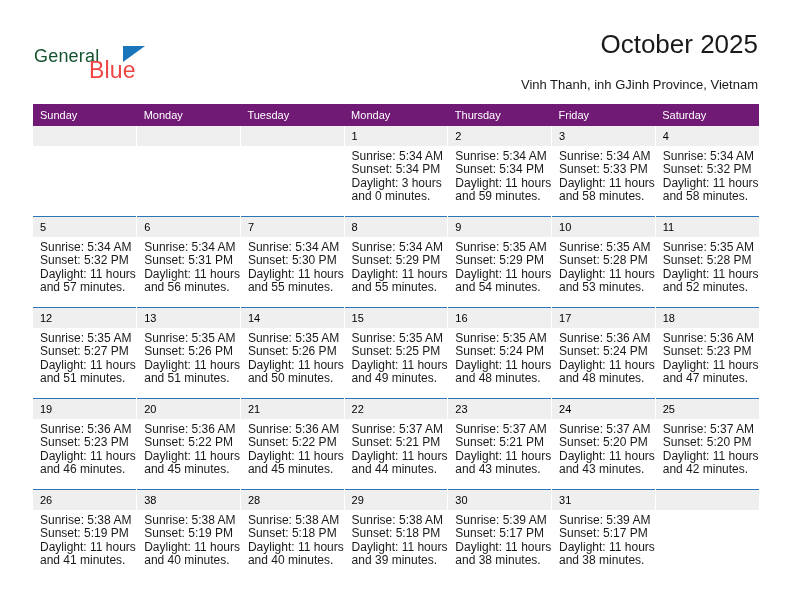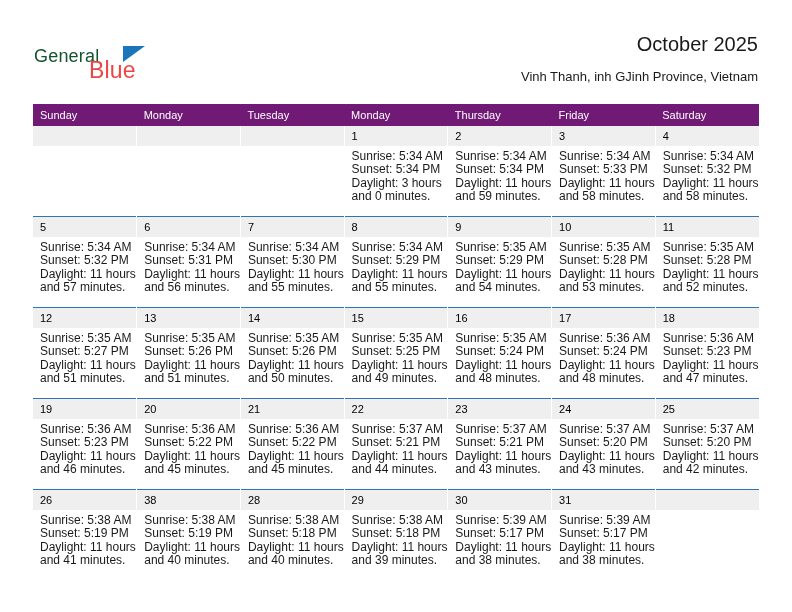--- a/index.html
+++ b/index.html
@@ -66,32 +66,32 @@
     border-top: 0 solid transparent;
   }
 
   .title-block {
     position: absolute;
     right: 34px;
     top: 28px;
     text-align: right;
   }
   .cal-title {
-    font-size: 20px;
+    font-size: 26px;
     font-weight: normal;
     color: #1a1a1a;
     line-height: 32px;
     white-space: nowrap;
   }
   .cal-subtitle {
     font-size: 13px;
     font-weight: normal;
     color: #1a1a1a;
     line-height: 18px;
-    margin-top: 8px;
+    margin-top: 16px;
     white-space: nowrap;
   }
 
   
   .calendar {
     position: absolute;
     left: 33px;
     top: 104px;
     width: 726px;
     border-collapse: collapse;

